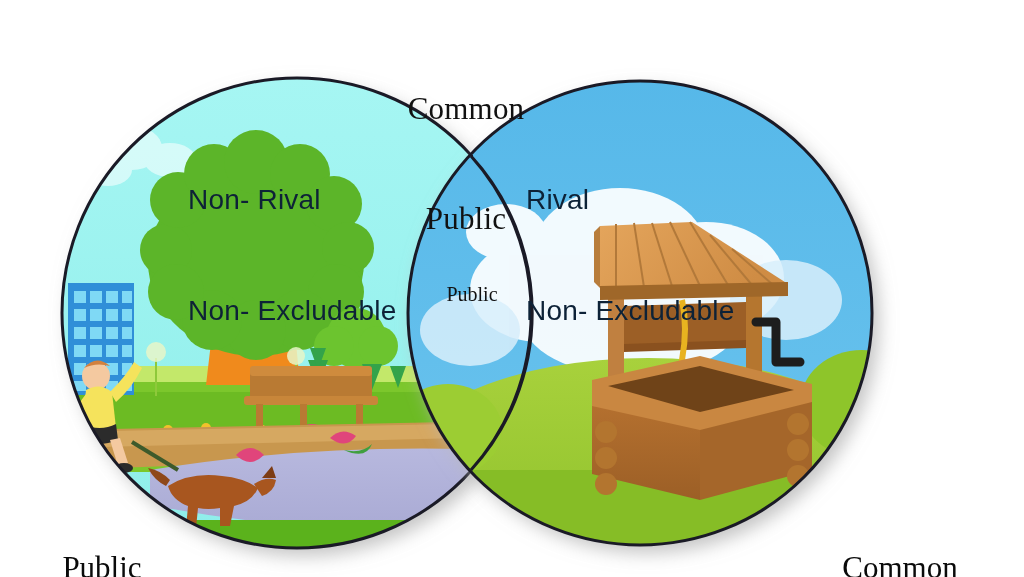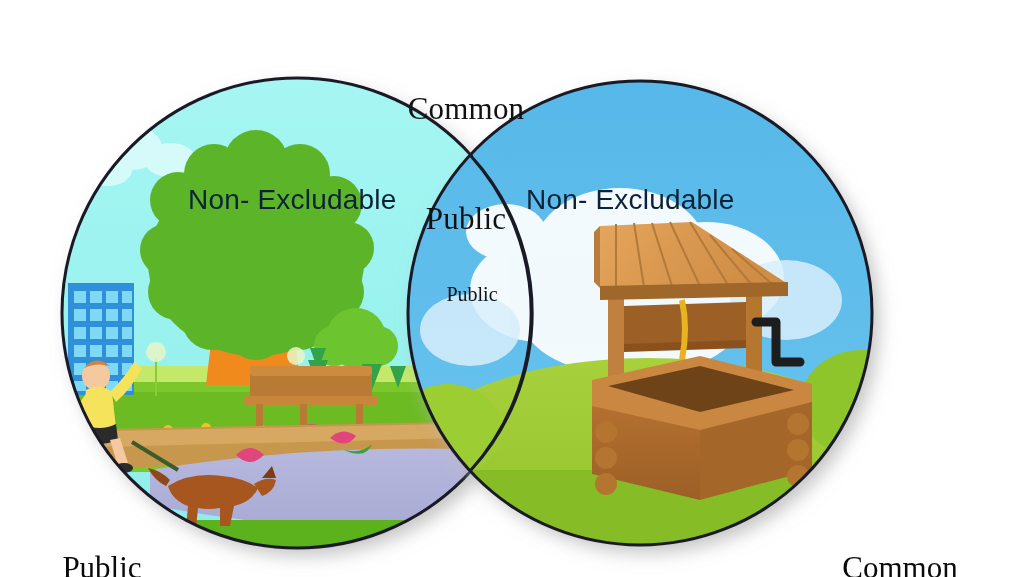--- a/index.html
+++ b/index.html
@@ -379,24 +379,26 @@
       <path d="M 471 156 A 232 232 0 0 1 471 470 A 235 235 0 0 0 471 156 Z" fill="none" stroke="#1a1a26" stroke-width="3"></path>
     </g>
   </svg>
 
   <div class="txt" id="title">
     <span class="l">Common</span>
     <span class="l l2">Public</span>
   </div>
 
   <div class="txt" id="left-label">
+    <span class="l">Non- Rival</span>
     <span class="l">Non- Excludable</span>
   </div>
 
   <div class="txt" id="right-label">
+    <span class="l">Rival</span>
     <span class="l">Non- Excludable</span>
   </div>
 
   <div class="txt" id="center-label">
     <span class="l">Public</span>
     <span class="gap"></span>
     
   </div>
 
   <div class="txt" id="bl-label">

